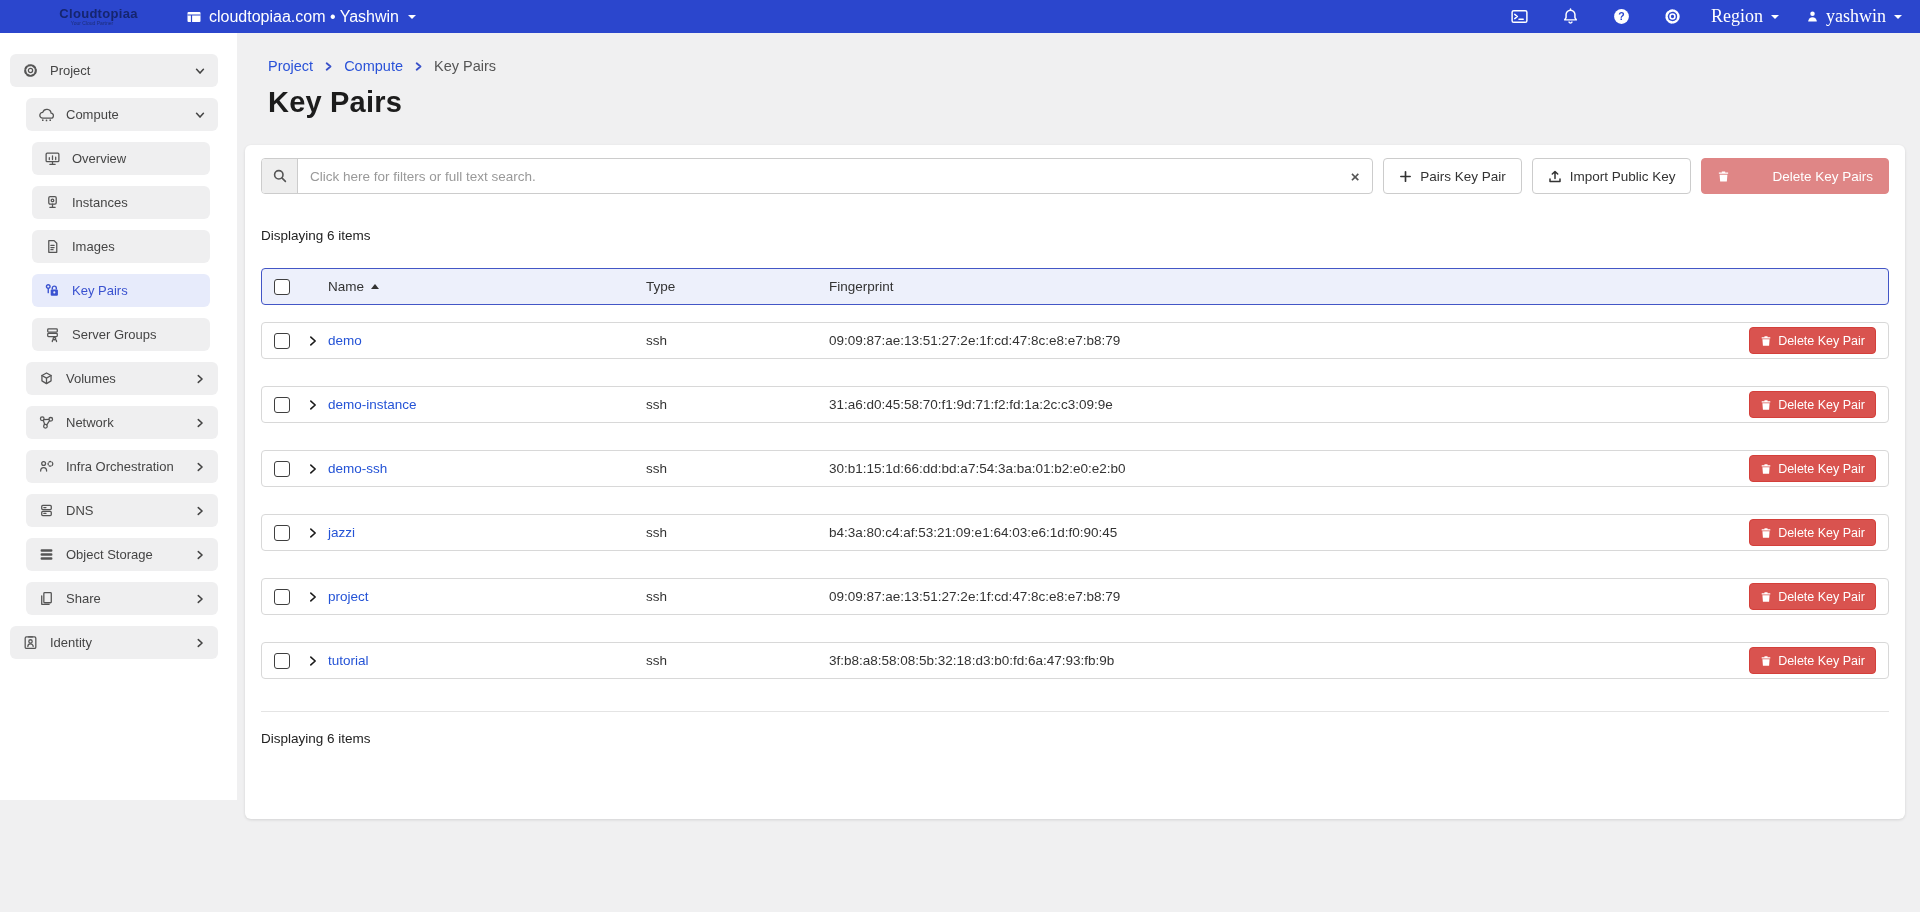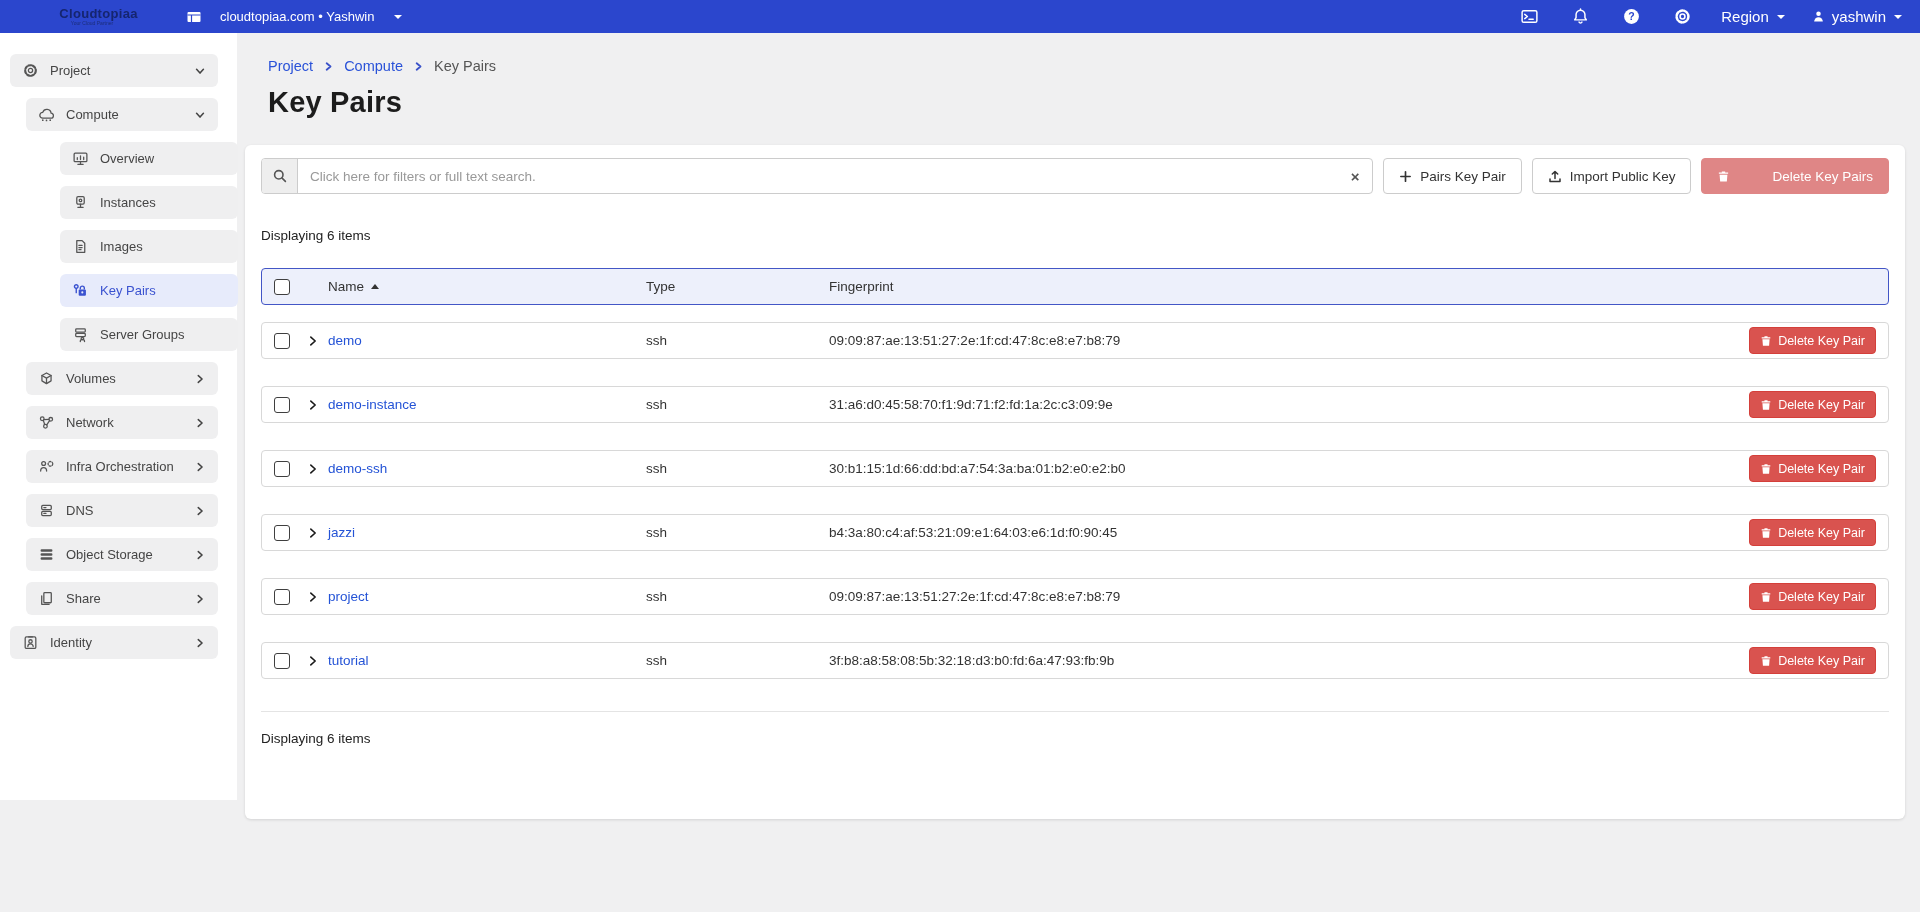--- a/index.html
+++ b/index.html
@@ -12,41 +12,41 @@
   svg { display:block; }
 
   
   .topbar {
     height:33px; background:#2b46cd; color:#fff;
     display:flex; align-items:center; padding-right:18px;
   }
   .brand { width:132px; margin-left:26px; display:flex; flex-direction:column; align-items:center; line-height:1.1; }
   .brand-name { font-size:13px; font-weight:bold; color:#15256f; letter-spacing:.3px;margin-left:13px; }
   .brand-tagline { font-size:5px; color:#1c2d7a; }
-  .domain-select { display:flex; align-items:center; gap:18px; margin-left:28px; font-size:13px; cursor:pointer; }
+  .domain-select { display:flex; align-items:center; gap:7px; margin-left:28px; font-size:16px; cursor:pointer; }
   .caret-down { width:0; height:0; border-left:4px solid transparent; border-right:4px solid transparent; border-top:4px solid #fff; margin-left:2px; }
   .topbar-right { margin-left:auto; display:flex; align-items:center; }
   .tb-btn { width:34px; margin-left:17px; display:flex; justify-content:center; cursor:pointer; }
-  .tb-drop { display:flex; align-items:center; gap:6px; font-size:15px; cursor:pointer; }
+  .tb-drop { display:flex; align-items:center; gap:6px; font-size:18px; cursor:pointer;font-family:Liberation Serif, serif; }
   .region-drop { margin-left:22px; }
   .user-drop { margin-left:26px; }
 
   
   .layout { display:flex; height:767px; }
   .sidebar { width:237px; background:#fff; padding-top:21px; flex:none; }
   .side-item {
     height:33px; border-radius:6px; background:#efeff0;
     display:flex; align-items:center; gap:11px; padding:0 12px;
     font-size:13px; color:#454545; margin-bottom:11px; cursor:pointer;
   }
   .side-item .ic { color:#555; flex:none; }
   .side-item .chev { margin-left:auto; color:#444; }
   .lvl0 { margin-left:10px; width:208px; }
   .lvl1 { margin-left:26px; width:192px; }
-  .lvl2 { margin-left:60px; width:178px;text-align:center; }
+  .lvl2 { margin-left:32px; width:178px;text-align:center; }
   .side-item.active { background:#e7ebfb; color:#3a52d0; }
   .side-item.active .ic { color:#3a52d0; }
 
   
   .main { flex:1; padding-left:8px; }
   .breadcrumb { margin:25px 0 0 23px; display:flex; align-items:center; gap:10px; font-size:14.5px; }
   .crumb-link { color:#2a52d8; text-decoration:none; cursor:pointer; }
   .crumb-current { color:#555; }
   .crumb-sep { color:#3a52c9; }
   .page-title { margin:12px 0 0 23px; font-size:29px; font-weight:600; color:#1c1c1c; letter-spacing:.2px; }

